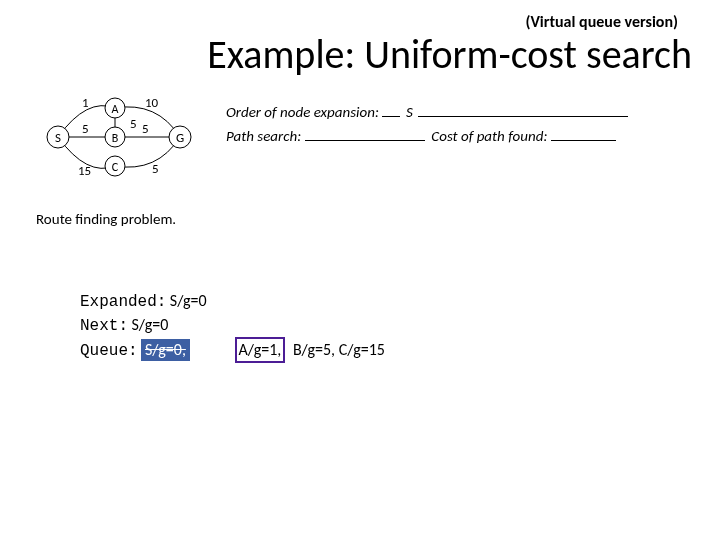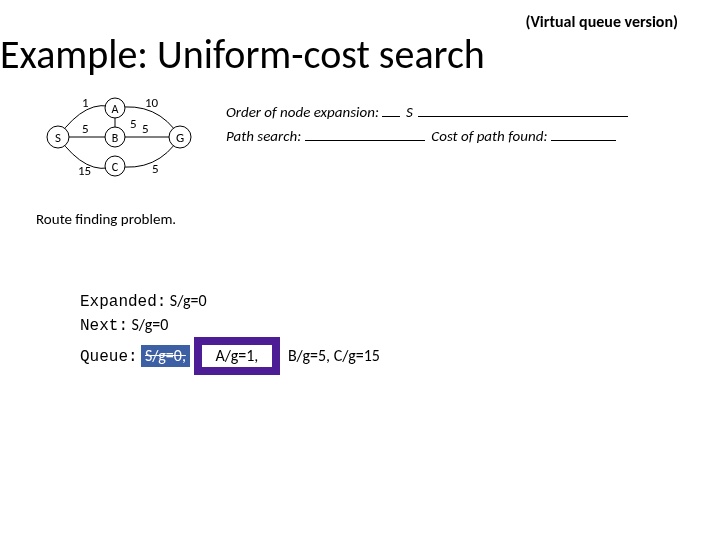--- a/index.html
+++ b/index.html
@@ -21,21 +21,21 @@
     top: 12px;
     right: 14px;
     font-weight: bold;
     font-size: 16px;
   }
   .title {
     position: absolute;
     top: 30px;
     left: 0;
     right: 0;
-    text-align: left;
+    text-align: right;
     font-size: 40px;
     font-weight: 400;
   }
   .graph {
     position: absolute;
     top: 95px;
     left: 42px;
     width: 160px;
     height: 90px;
   }
@@ -82,22 +82,23 @@
   .qbox {
     display: inline-block;
     padding: 0 4px;
   }
   .qbox.strike {
     background: #3d5fa3;
     color: #fff;
     text-decoration: line-through;
   }
   .qbox.hl {
-    border: 8px solid #4c1d95;
-    padding: 0 14px;
+    border: 2px solid #4c1d95;
+    padding: 0 2px;
+    margin-left: 41px;
   }
 </style>
 </head>
 <body>
 
 <div class="slide">
 
   <div class="vq">(Virtual queue version)</div>
 
   <div class="title">Example: Uniform-cost search</div>

